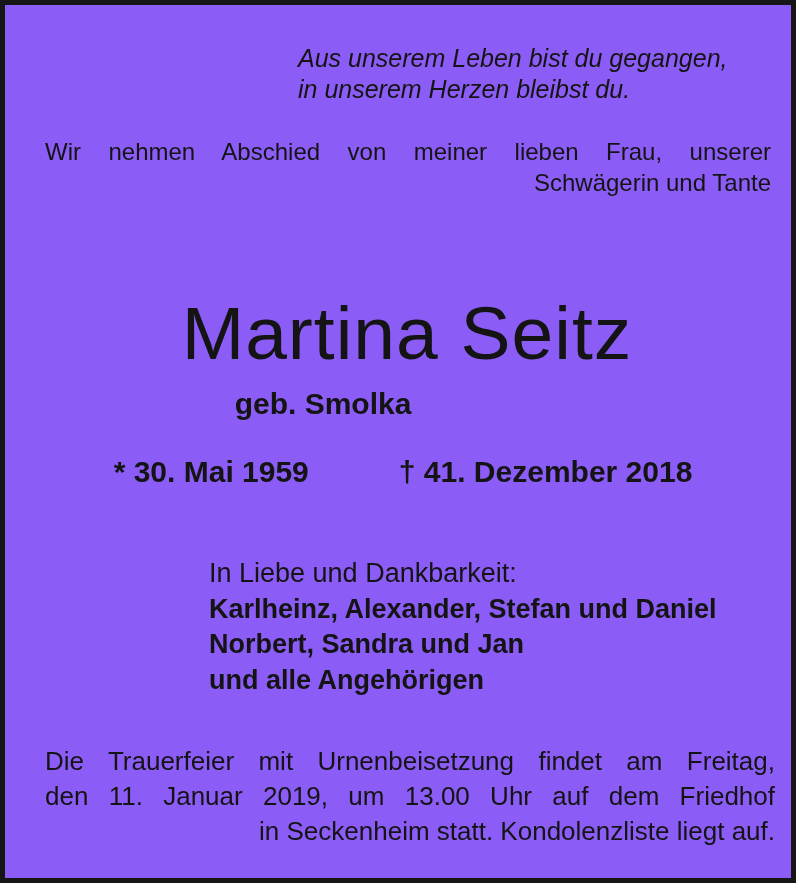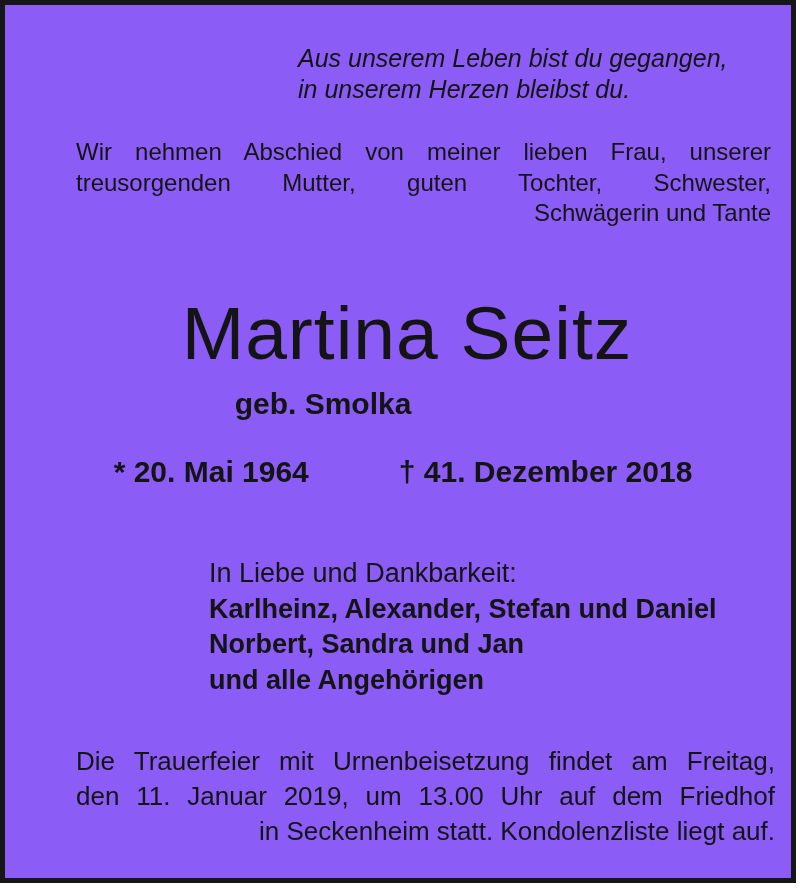--- a/index.html
+++ b/index.html
@@ -38,21 +38,20 @@
     position: absolute;
     left: 40px;
     top: 132px;
     width: 726px;
     font-size: 24px;
     line-height: 30.5px;
   }
   .jline {
     text-align: justify;
     text-align-last: justify;
-    margin-left: 31px;
   }
   .plainline {
     text-align: right;
   }
   .deceased-name {
     position: absolute;
     left: 4px;
     top: 288px;
     width: 796px;
     text-align: center;
@@ -111,30 +110,29 @@
 
 <div class="frame">
 
   <div class="epigraph">
     <div>Aus unserem Leben bist du gegangen,</div>
     <div>in unserem Herzen bleibst du.</div>
   </div>
 
   <div class="intro">
     <div class="jline">Wir nehmen Abschied von meiner lieben Frau, unserer</div>
-    <div class="jline">treusorgenden Mutter, guten Tochter, Schwester,</div>
     <div class="plainline">Schwägerin und Tante</div>
   </div>
 
   <div class="deceased-name">Martina Seitz</div>
 
   <div class="birth-name">geb. Smolka</div>
 
   <div class="dates-row">
-    <span>* 20. Mai 1964</span>
+    <span>* 30. Mai 1959</span>
     <span>† 41. Dezember 2018</span>
   </div>
 
   <div class="mourners">
     <div class="heading">In Liebe und Dankbarkeit:</div>
     <div class="names">Karlheinz, Alexander, Stefan und Daniel</div>
     <div class="names">Norbert, Sandra und Jan</div>
     <div class="names">und alle Angehörigen</div>
   </div>
 

